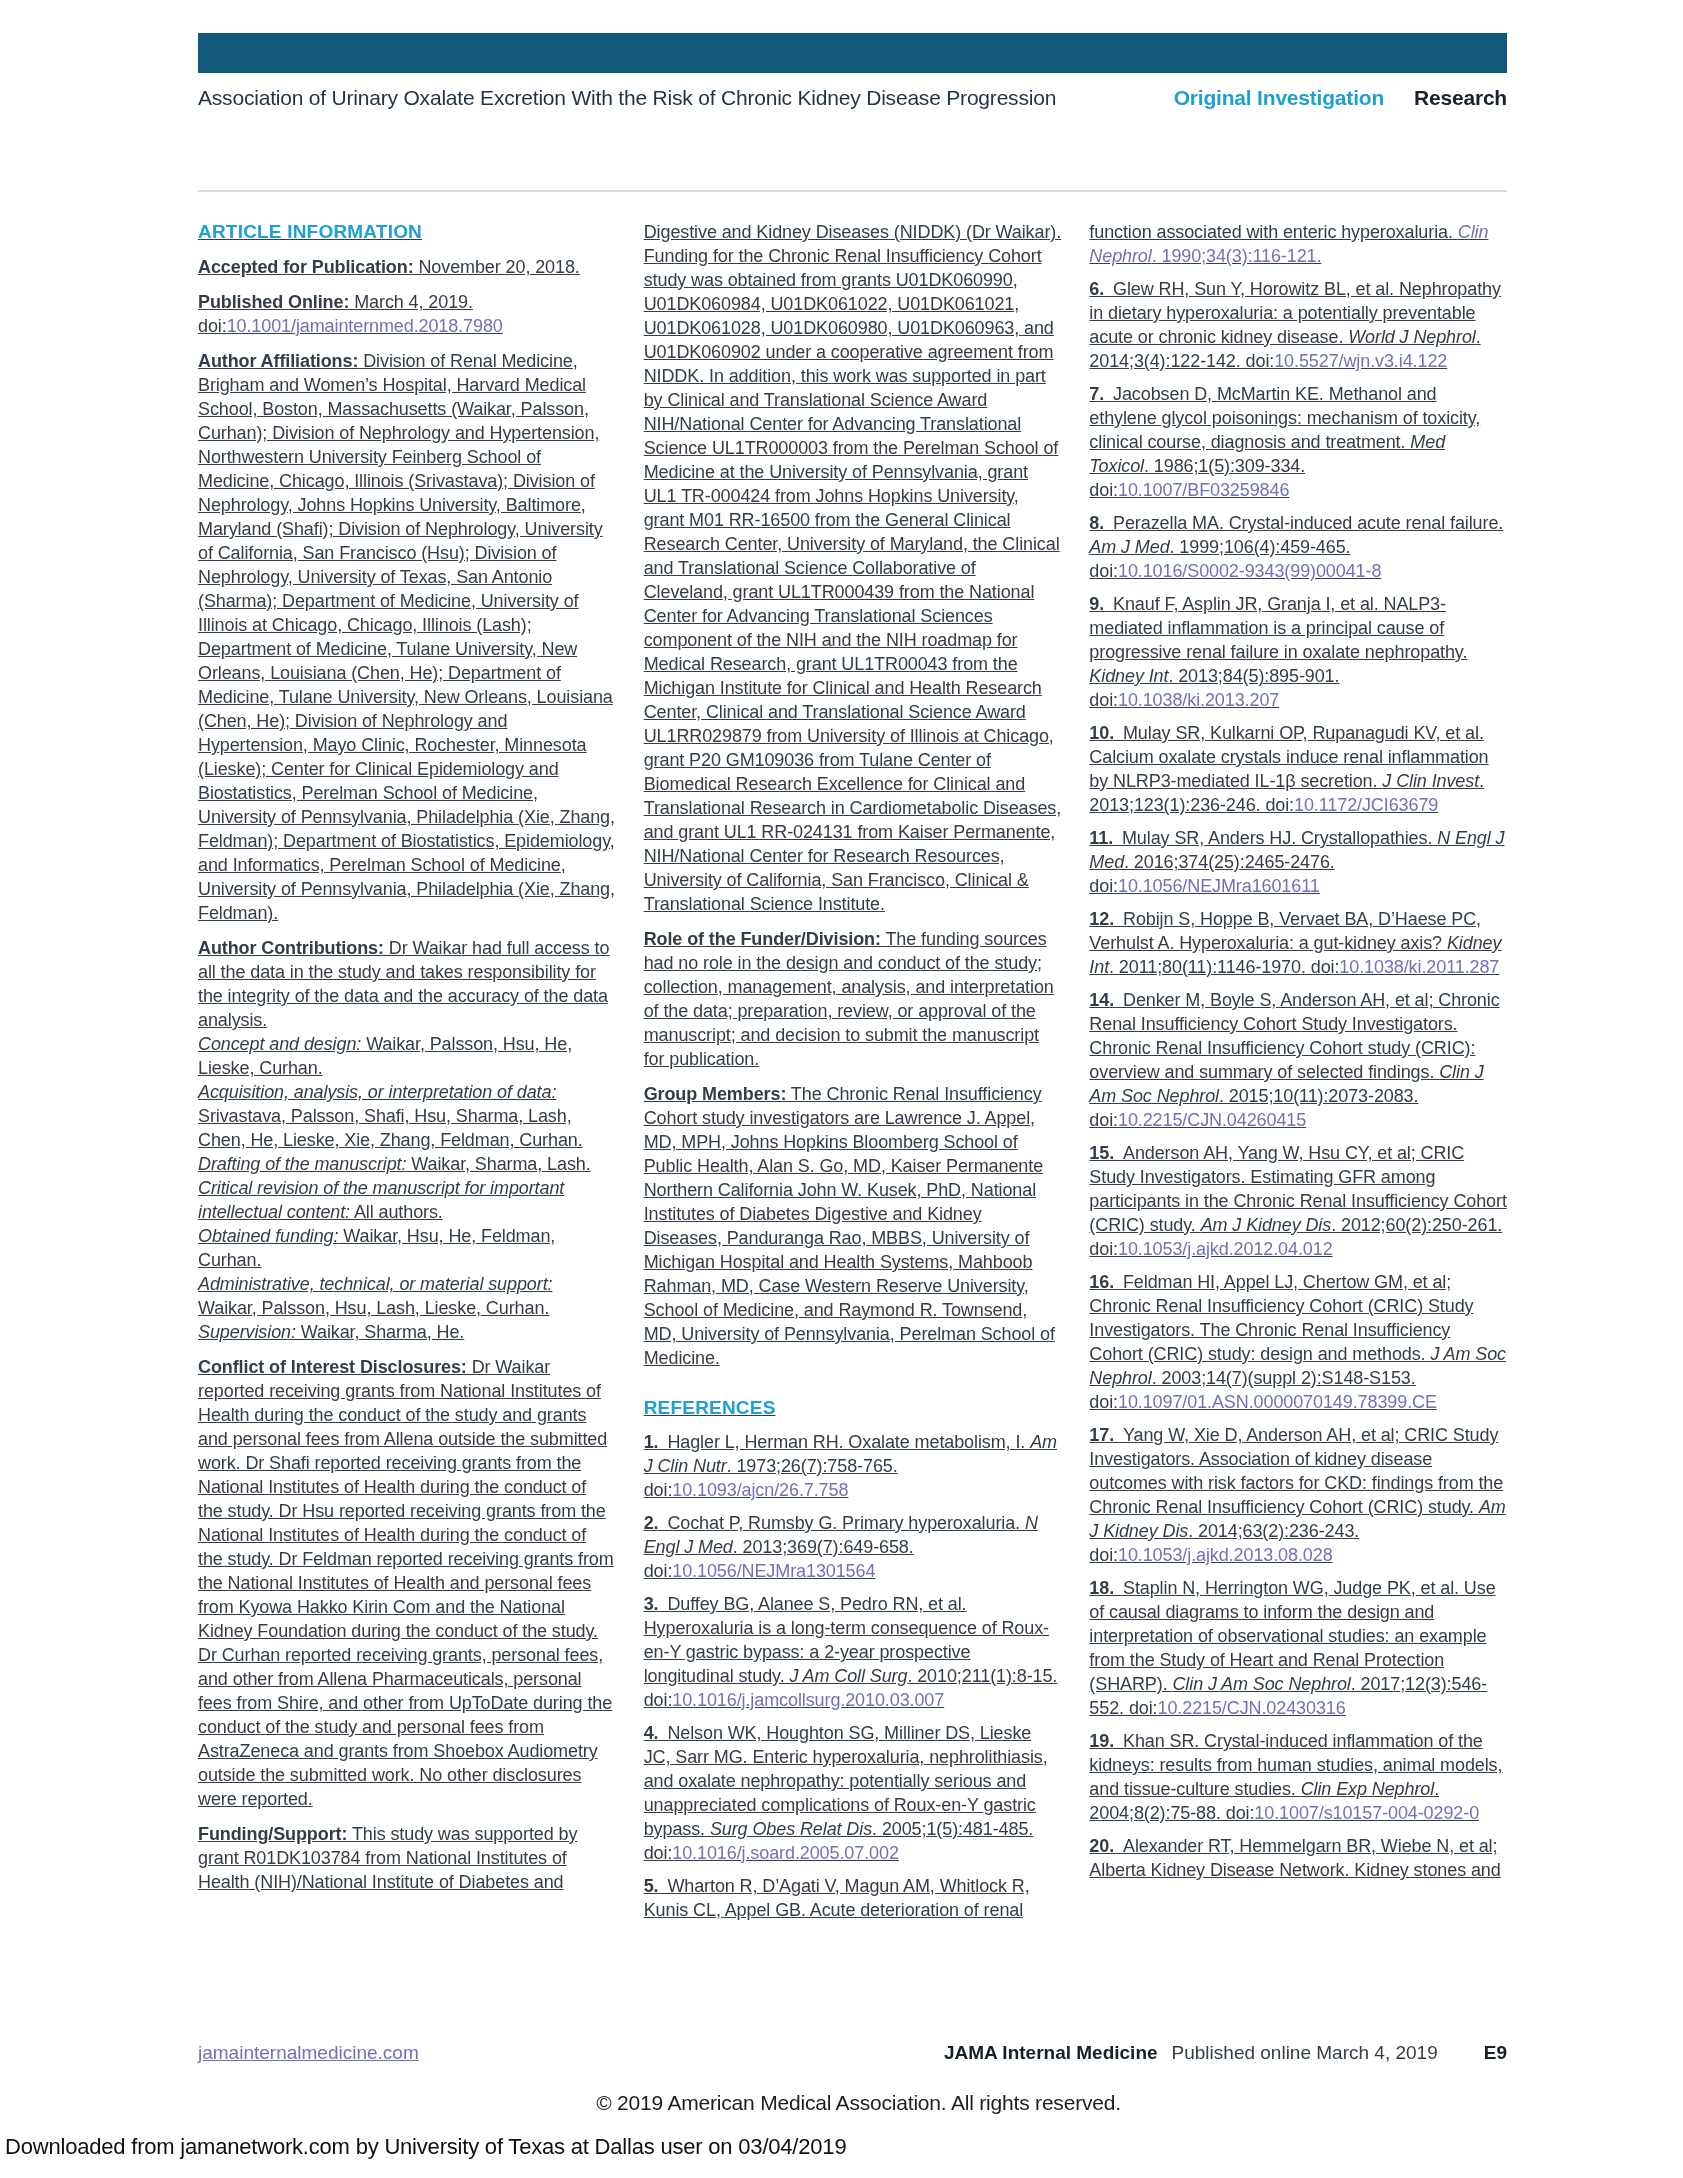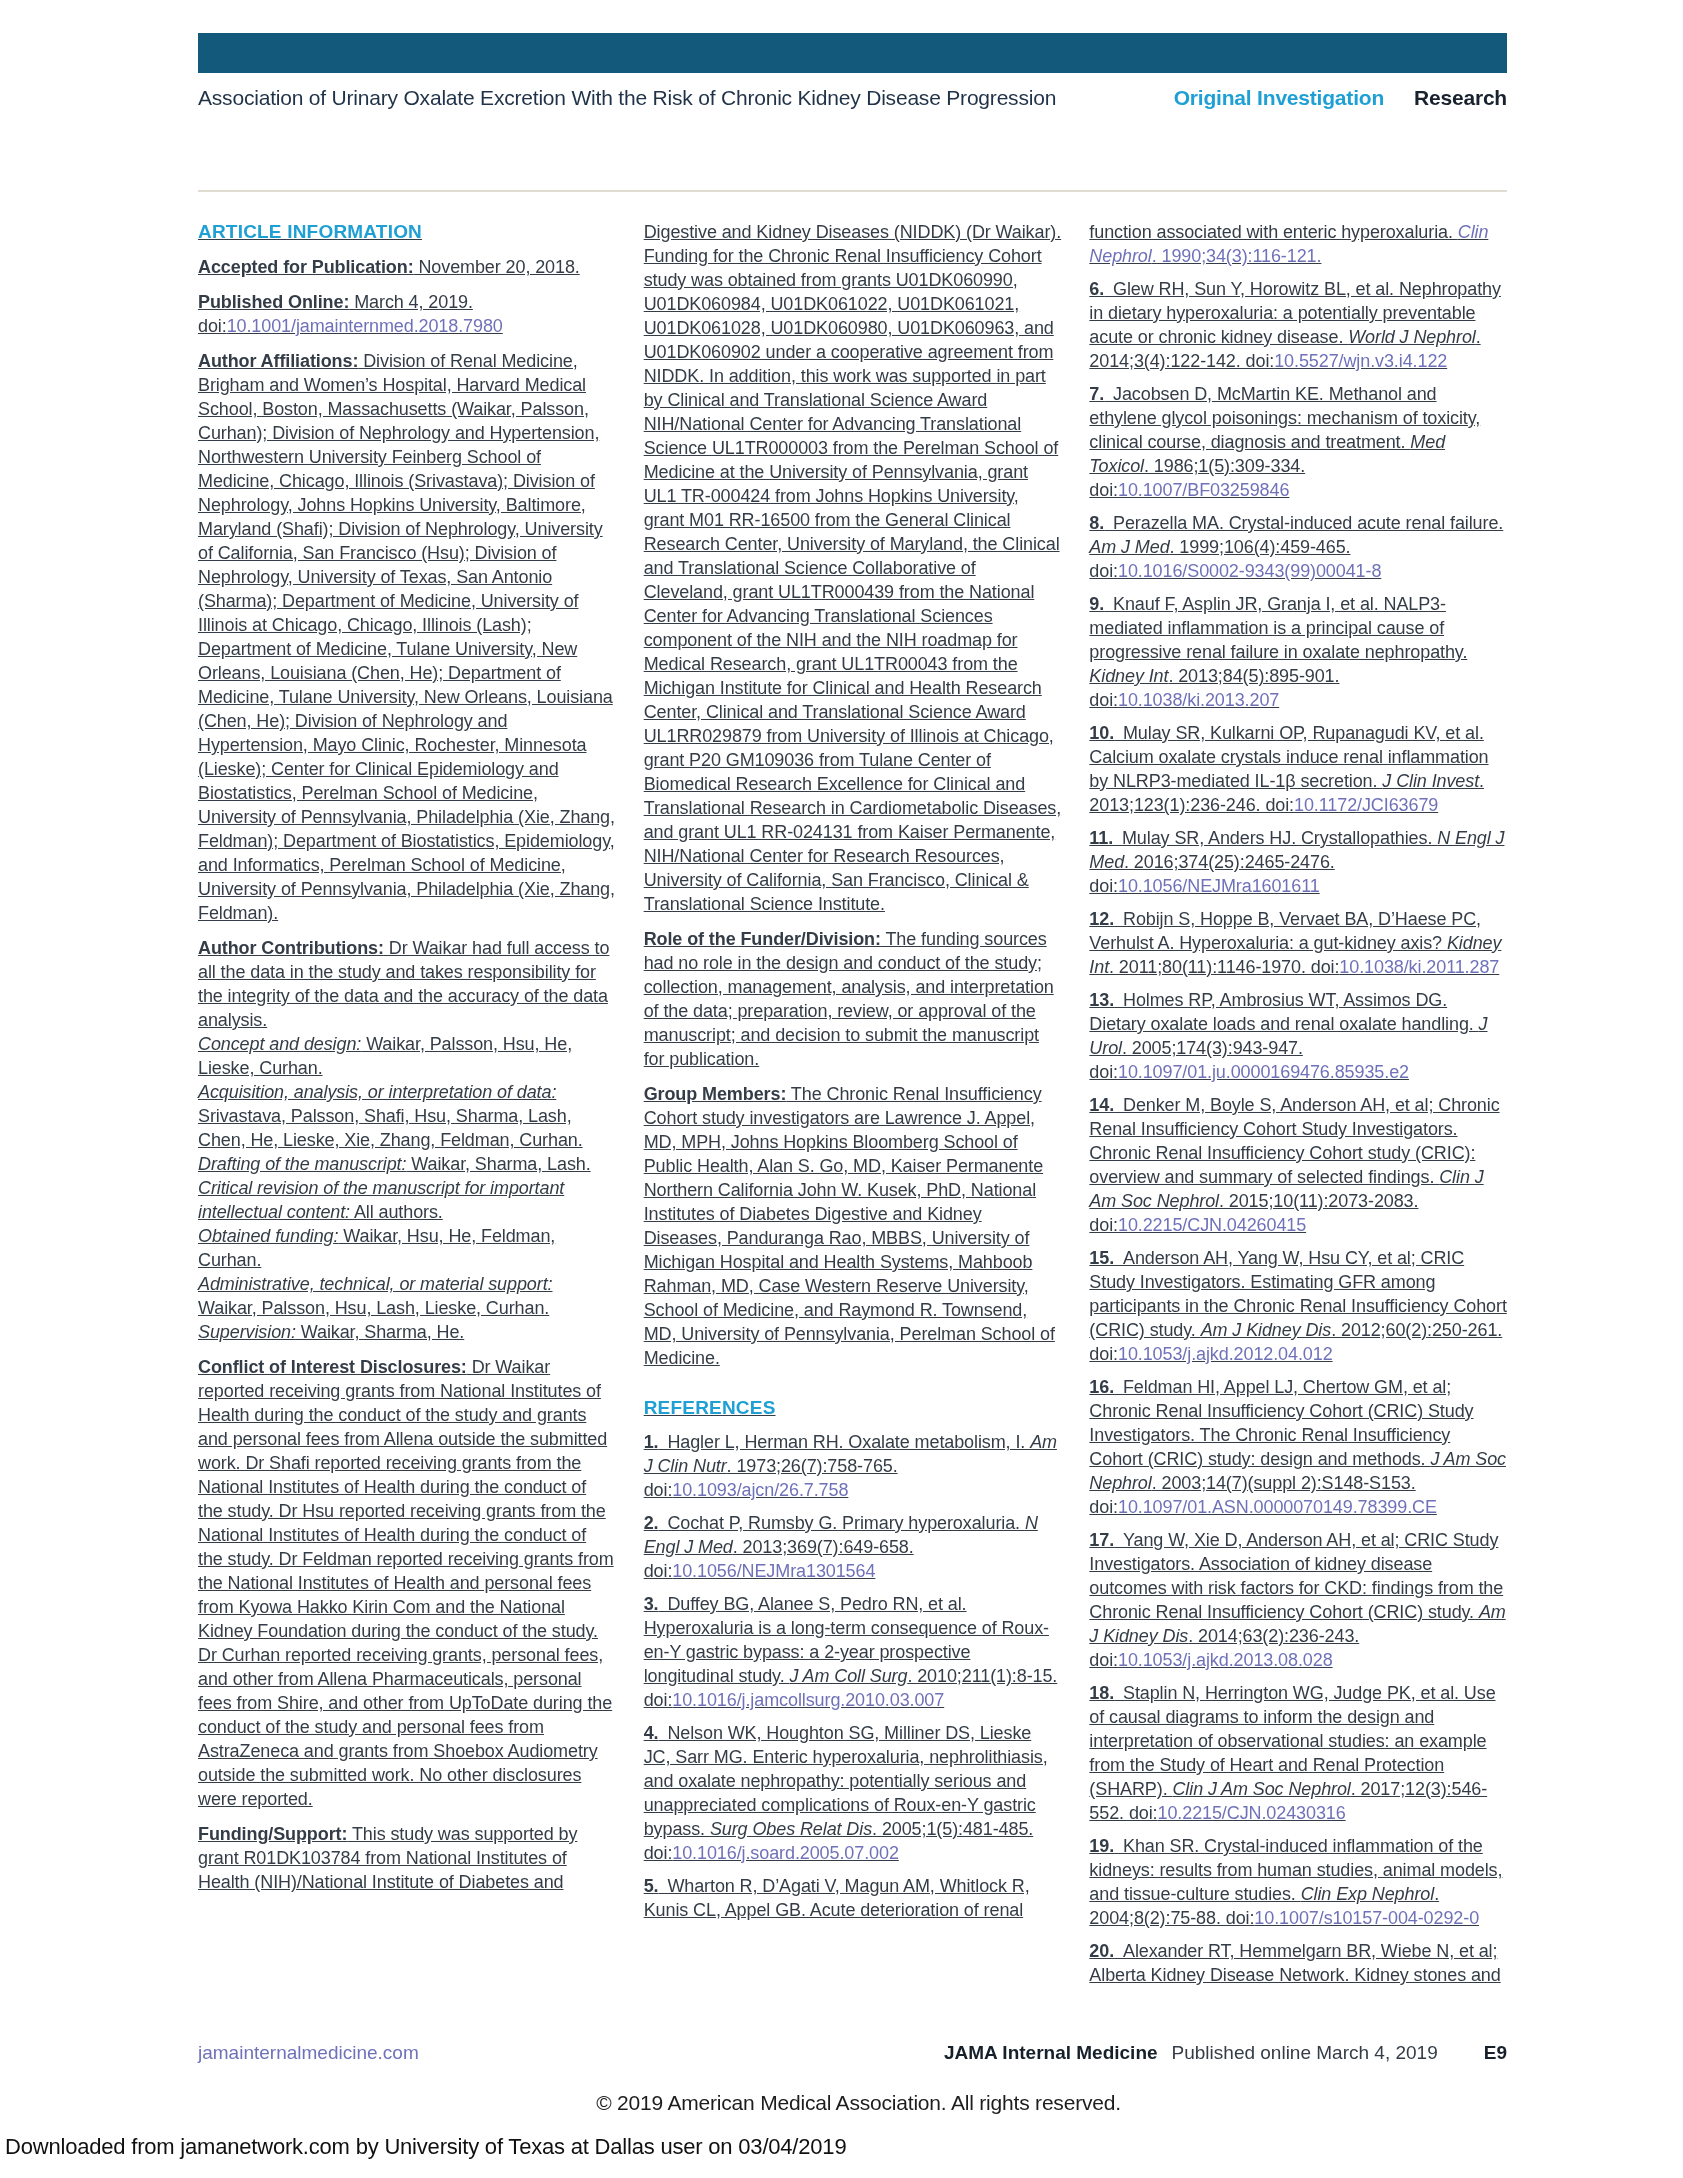--- a/index.html
+++ b/index.html
@@ -29,21 +29,21 @@
   .blk-cont{margin-top:0;}
   .blk-ref{margin-top:9px;}
   .r-b{font-weight:700;}
   .r-i{font-style:italic;}
   .r-l,.r-il{color:var(--link);overflow-wrap:anywhere;}
   .r-il{font-style:italic;}
   .footer-row{
     position:absolute;left:198px;top:2041px;width:1309px;display:flex;justify-content:space-between;
     font-size:19px;line-height:24px;
   }
-  .site-link{color:var(--link);}
+  .site-link{color:var(--link);text-decoration:underline;}
   .footer-right{white-space:nowrap;}
   .fj{font-weight:700;color:#16202b;margin-right:14px;}
   .fp{margin-right:46px;}
   .fn{font-weight:700;color:#16202b;}
   .copyright{
     position:absolute;left:0;top:2091px;width:1683px;text-align:center;
     font-size:21px;color:#1d1d1d;letter-spacing:-0.2px;padding-left:17px;
   }
   .download-note{
     position:absolute;left:5px;top:2134px;font-size:22px;color:#101010;letter-spacing:-0.2px;
@@ -94,21 +94,20 @@
       </div>
     <div class="col" id="col3">
         <div class="blk-cont"><span class="r-p">function associated with enteric hyperoxaluria. </span><span class="r-il">Clin Nephrol</span><span class="r-l">. 1990;34(3):116-121.</span></div>
         <div class="blk-ref"><span class="r-b">6.</span><span class="r-p"> Glew RH, Sun Y, Horowitz BL, et al. Nephropathy in dietary hyperoxaluria: a potentially preventable acute or chronic kidney disease. </span><span class="r-i">World J Nephrol</span><span class="r-p">. 2014;3(4):122-142. doi:</span><span class="r-l">10.5527/wjn.v3.i4.122</span></div>
         <div class="blk-ref"><span class="r-b">7.</span><span class="r-p"> Jacobsen D, McMartin KE. Methanol and ethylene glycol poisonings: mechanism of toxicity, clinical course, diagnosis and treatment. </span><span class="r-i">Med Toxicol</span><span class="r-p">. 1986;1(5):309-334. doi:</span><span class="r-l">10.1007/BF03259846</span></div>
         <div class="blk-ref"><span class="r-b">8.</span><span class="r-p"> Perazella MA. Crystal-induced acute renal failure. </span><span class="r-i">Am J Med</span><span class="r-p">. 1999;106(4):459-465. doi:</span><span class="r-l">10.1016/S0002-9343(99)00041-8</span></div>
         <div class="blk-ref"><span class="r-b">9.</span><span class="r-p"> Knauf F, Asplin JR, Granja I, et al. NALP3-mediated inflammation is a principal cause of progressive renal failure in oxalate nephropathy. </span><span class="r-i">Kidney Int</span><span class="r-p">. 2013;84(5):895-901. doi:</span><span class="r-l">10.1038/ki.2013.207</span></div>
         <div class="blk-ref"><span class="r-b">10.</span><span class="r-p"> Mulay SR, Kulkarni OP, Rupanagudi KV, et al. Calcium oxalate crystals induce renal inflammation by NLRP3-mediated IL-1β secretion. </span><span class="r-i">J Clin Invest</span><span class="r-p">. 2013;123(1):236-246. doi:</span><span class="r-l">10.1172/JCI63679</span></div>
         <div class="blk-ref"><span class="r-b">11.</span><span class="r-p"> Mulay SR, Anders HJ. Crystallopathies. </span><span class="r-i">N Engl J Med</span><span class="r-p">. 2016;374(25):2465-2476. doi:</span><span class="r-l">10.1056/NEJMra1601611</span></div>
         <div class="blk-ref"><span class="r-b">12.</span><span class="r-p"> Robijn S, Hoppe B, Vervaet BA, D’Haese PC, Verhulst A. Hyperoxaluria: a gut-kidney axis? </span><span class="r-i">Kidney Int</span><span class="r-p">. 2011;80(11):1146-1970. doi:</span><span class="r-l">10.1038/ki.2011.287</span></div>
-        <div class="blk-ref"><span class="r-b">13.</span><span class="r-p"> Holmes RP, Ambrosius WT, Assimos DG. Dietary oxalate loads and renal oxalate handling. </span><span class="r-i">J Urol</span><span class="r-p">. 2005;174(3):943-947. doi:</span><span class="r-l">10.1097/01.ju.0000169476.85935.e2</span></div>
         <div class="blk-ref"><span class="r-b">14.</span><span class="r-p"> Denker M, Boyle S, Anderson AH, et al; Chronic Renal Insufficiency Cohort Study Investigators. Chronic Renal Insufficiency Cohort study (CRIC): overview and summary of selected findings. </span><span class="r-i">Clin J Am Soc Nephrol</span><span class="r-p">. 2015;10(11):2073-2083. doi:</span><span class="r-l">10.2215/CJN.04260415</span></div>
         <div class="blk-ref"><span class="r-b">15.</span><span class="r-p"> Anderson AH, Yang W, Hsu CY, et al; CRIC Study Investigators. Estimating GFR among participants in the Chronic Renal Insufficiency Cohort (CRIC) study. </span><span class="r-i">Am J Kidney Dis</span><span class="r-p">. 2012;60(2):250-261. doi:</span><span class="r-l">10.1053/j.ajkd.2012.04.012</span></div>
         <div class="blk-ref"><span class="r-b">16.</span><span class="r-p"> Feldman HI, Appel LJ, Chertow GM, et al; Chronic Renal Insufficiency Cohort (CRIC) Study Investigators. The Chronic Renal Insufficiency Cohort (CRIC) study: design and methods. </span><span class="r-i">J Am Soc Nephrol</span><span class="r-p">. 2003;14(7)(suppl 2):S148-S153. doi:</span><span class="r-l">10.1097/01.ASN.0000070149.78399.CE</span></div>
         <div class="blk-ref"><span class="r-b">17.</span><span class="r-p"> Yang W, Xie D, Anderson AH, et al; CRIC Study Investigators. Association of kidney disease outcomes with risk factors for CKD: findings from the Chronic Renal Insufficiency Cohort (CRIC) study. </span><span class="r-i">Am J Kidney Dis</span><span class="r-p">. 2014;63(2):236-243. doi:</span><span class="r-l">10.1053/j.ajkd.2013.08.028</span></div>
         <div class="blk-ref"><span class="r-b">18.</span><span class="r-p"> Staplin N, Herrington WG, Judge PK, et al. Use of causal diagrams to inform the design and interpretation of observational studies: an example from the Study of Heart and Renal Protection (SHARP). </span><span class="r-i">Clin J Am Soc Nephrol</span><span class="r-p">. 2017;12(3):546-552. doi:</span><span class="r-l">10.2215/CJN.02430316</span></div>
         <div class="blk-ref"><span class="r-b">19.</span><span class="r-p"> Khan SR. Crystal-induced inflammation of the kidneys: results from human studies, animal models, and tissue-culture studies. </span><span class="r-i">Clin Exp Nephrol</span><span class="r-p">. 2004;8(2):75-88. doi:</span><span class="r-l">10.1007/s10157-004-0292-0</span></div>
         <div class="blk-ref"><span class="r-b">20.</span><span class="r-p"> Alexander RT, Hemmelgarn BR, Wiebe N, et al; Alberta Kidney Disease Network. Kidney stones and</span></div>
       </div>
   </div>
 

